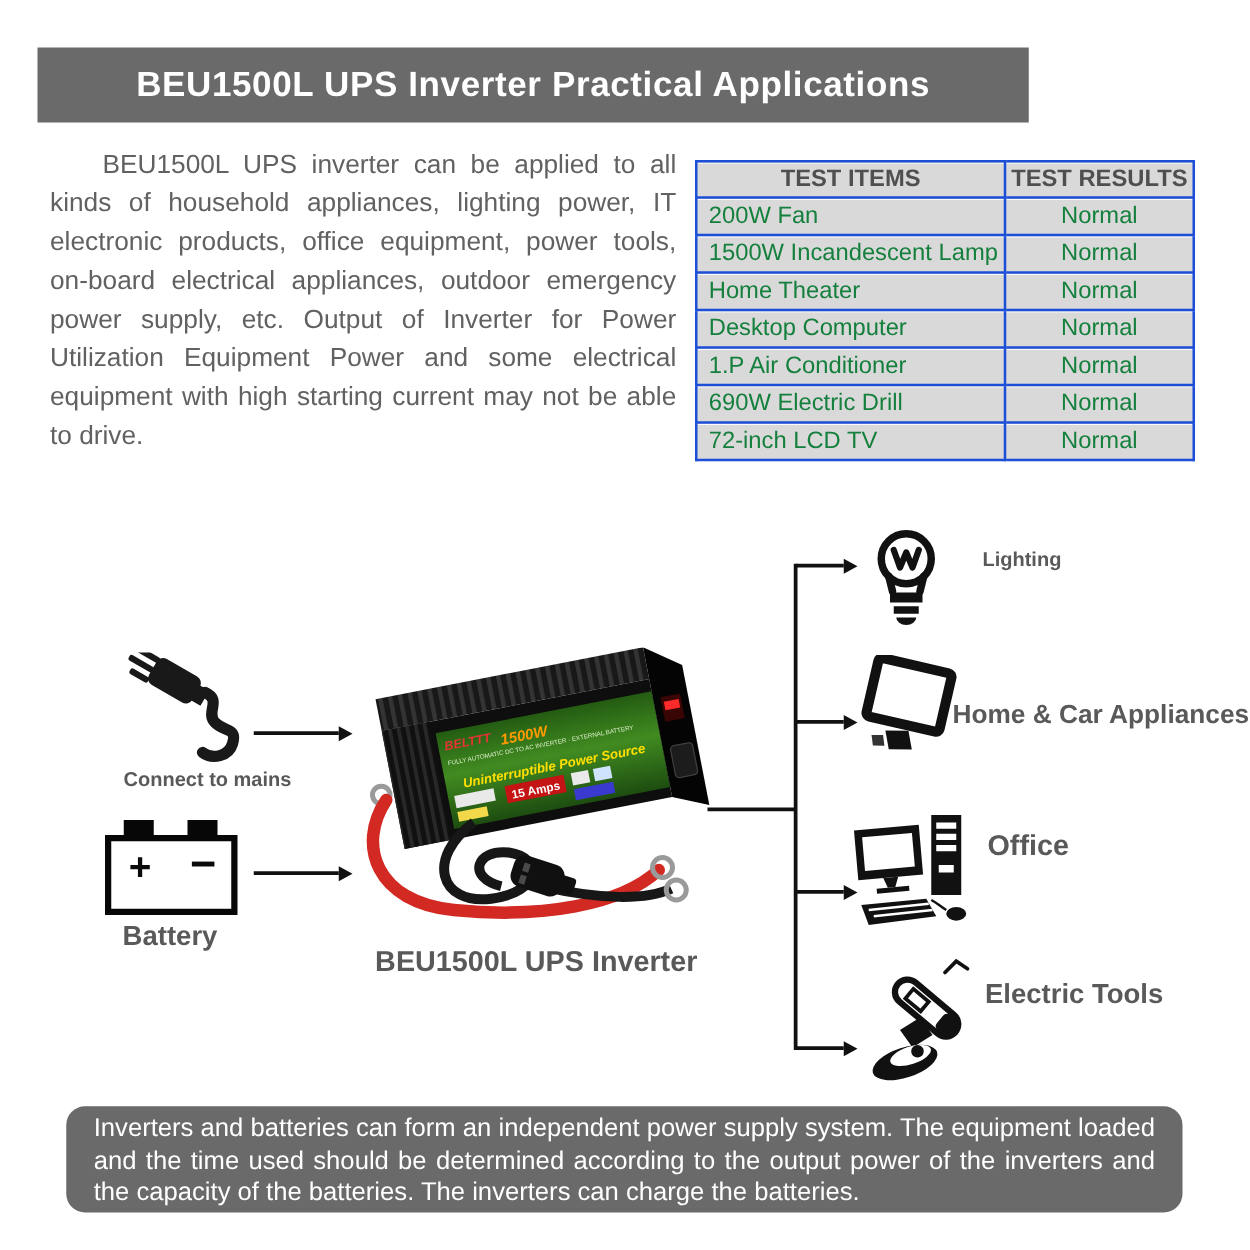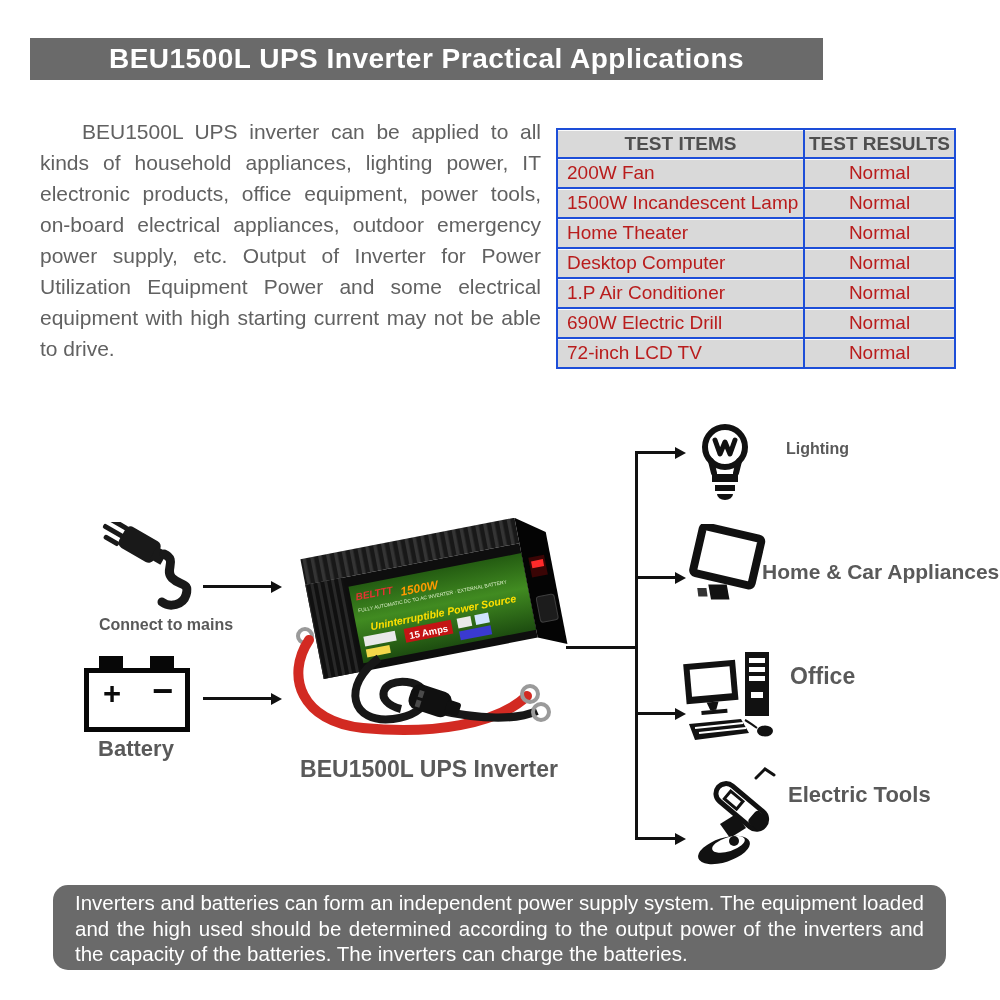--- a/index.html
+++ b/index.html
@@ -2,40 +2,40 @@
 <html><head>
 <meta charset="utf-8">
 <style>
   html,body { margin:0; padding:0; background:#fff; }
   .page {
     position:relative; width:1000px; height:1000px; background:#ffffff;
     font-family:"Liberation Sans", sans-serif; overflow:hidden; color:#5a5a5a;
   }
   
   .banner {
-    position:absolute; left:30px; top:38px; width:793px; height:42px;
+    position:absolute; left:30px; top:38px; width:793px; height:60px;
     background:#6a6a6a; display:flex; align-items:center; justify-content:center;
   }
   .banner span { color:#ffffff; font-size:28px; font-weight:bold; letter-spacing:.5px; white-space:nowrap; }
   
   .intro {
     position:absolute; left:40px; top:116px; width:501px; margin:0;
     font-size:21px; line-height:31px; text-align:justify; text-indent:42px; color:#616161;
   }
   
   .test-table {
     position:absolute; left:556px; top:128px; width:398px;
     border-collapse:collapse; table-layout:fixed;
   }
   .test-table th, .test-table td {
     border:2px solid #1d4ed8; background:#d9d9d9;
     box-shadow: inset 0 1px 0 rgba(255,255,255,.85);
   }
   .test-table th { height:25px; font-size:19px; font-weight:bold; text-align:center; color:#4f4f4f; }
-  .test-table td { height:26px; font-size:19px; color:#b91c1c; }
+  .test-table td { height:26px; font-size:19px; color:#15803d; }
   .test-table td.item { text-align:left; padding-left:9px; }
   .test-table td.result { text-align:center; }
   .test-table col.c1 { width:247px; } .test-table col.c2 { width:151px; }
   
   .diagram-title {
     position:absolute; left:42px; top:420px; margin:0;
     font-size:23px; font-weight:bold; color:#d3302f; white-space:nowrap;
   }
   .abs { position:absolute; }
   .lbl { position:absolute; font-weight:bold; color:#595959; white-space:nowrap; }
@@ -251,15 +251,15 @@
     </g>
     <polygon points="28,62 44,52 54,66 38,76" fill="#111"></polygon>
     <g transform="rotate(-18 32 88)">
       <ellipse cx="32" cy="88" rx="27" ry="12" fill="#111"></ellipse>
       <ellipse cx="38" cy="84" rx="17" ry="7" fill="#fff"></ellipse>
     </g>
     <circle cx="42" cy="79" r="5" fill="#111"></circle>
   </svg>
   <div class="lbl" style="left:788px;top:782px;font-size:22px">Electric Tools</div>
 
-  <div class="footer-box">Inverters and batteries can form an independent power supply system. The equipment loaded and the high used should be determined according to the output power of the inverters and the capacity of the batteries. The inverters can charge the batteries.</div>
+  <div class="footer-box">Inverters and batteries can form an independent power supply system. The equipment loaded and the time used should be determined according to the output power of the inverters and the capacity of the batteries. The inverters can charge the batteries.</div>
 
 </div>
 
 </body></html>

